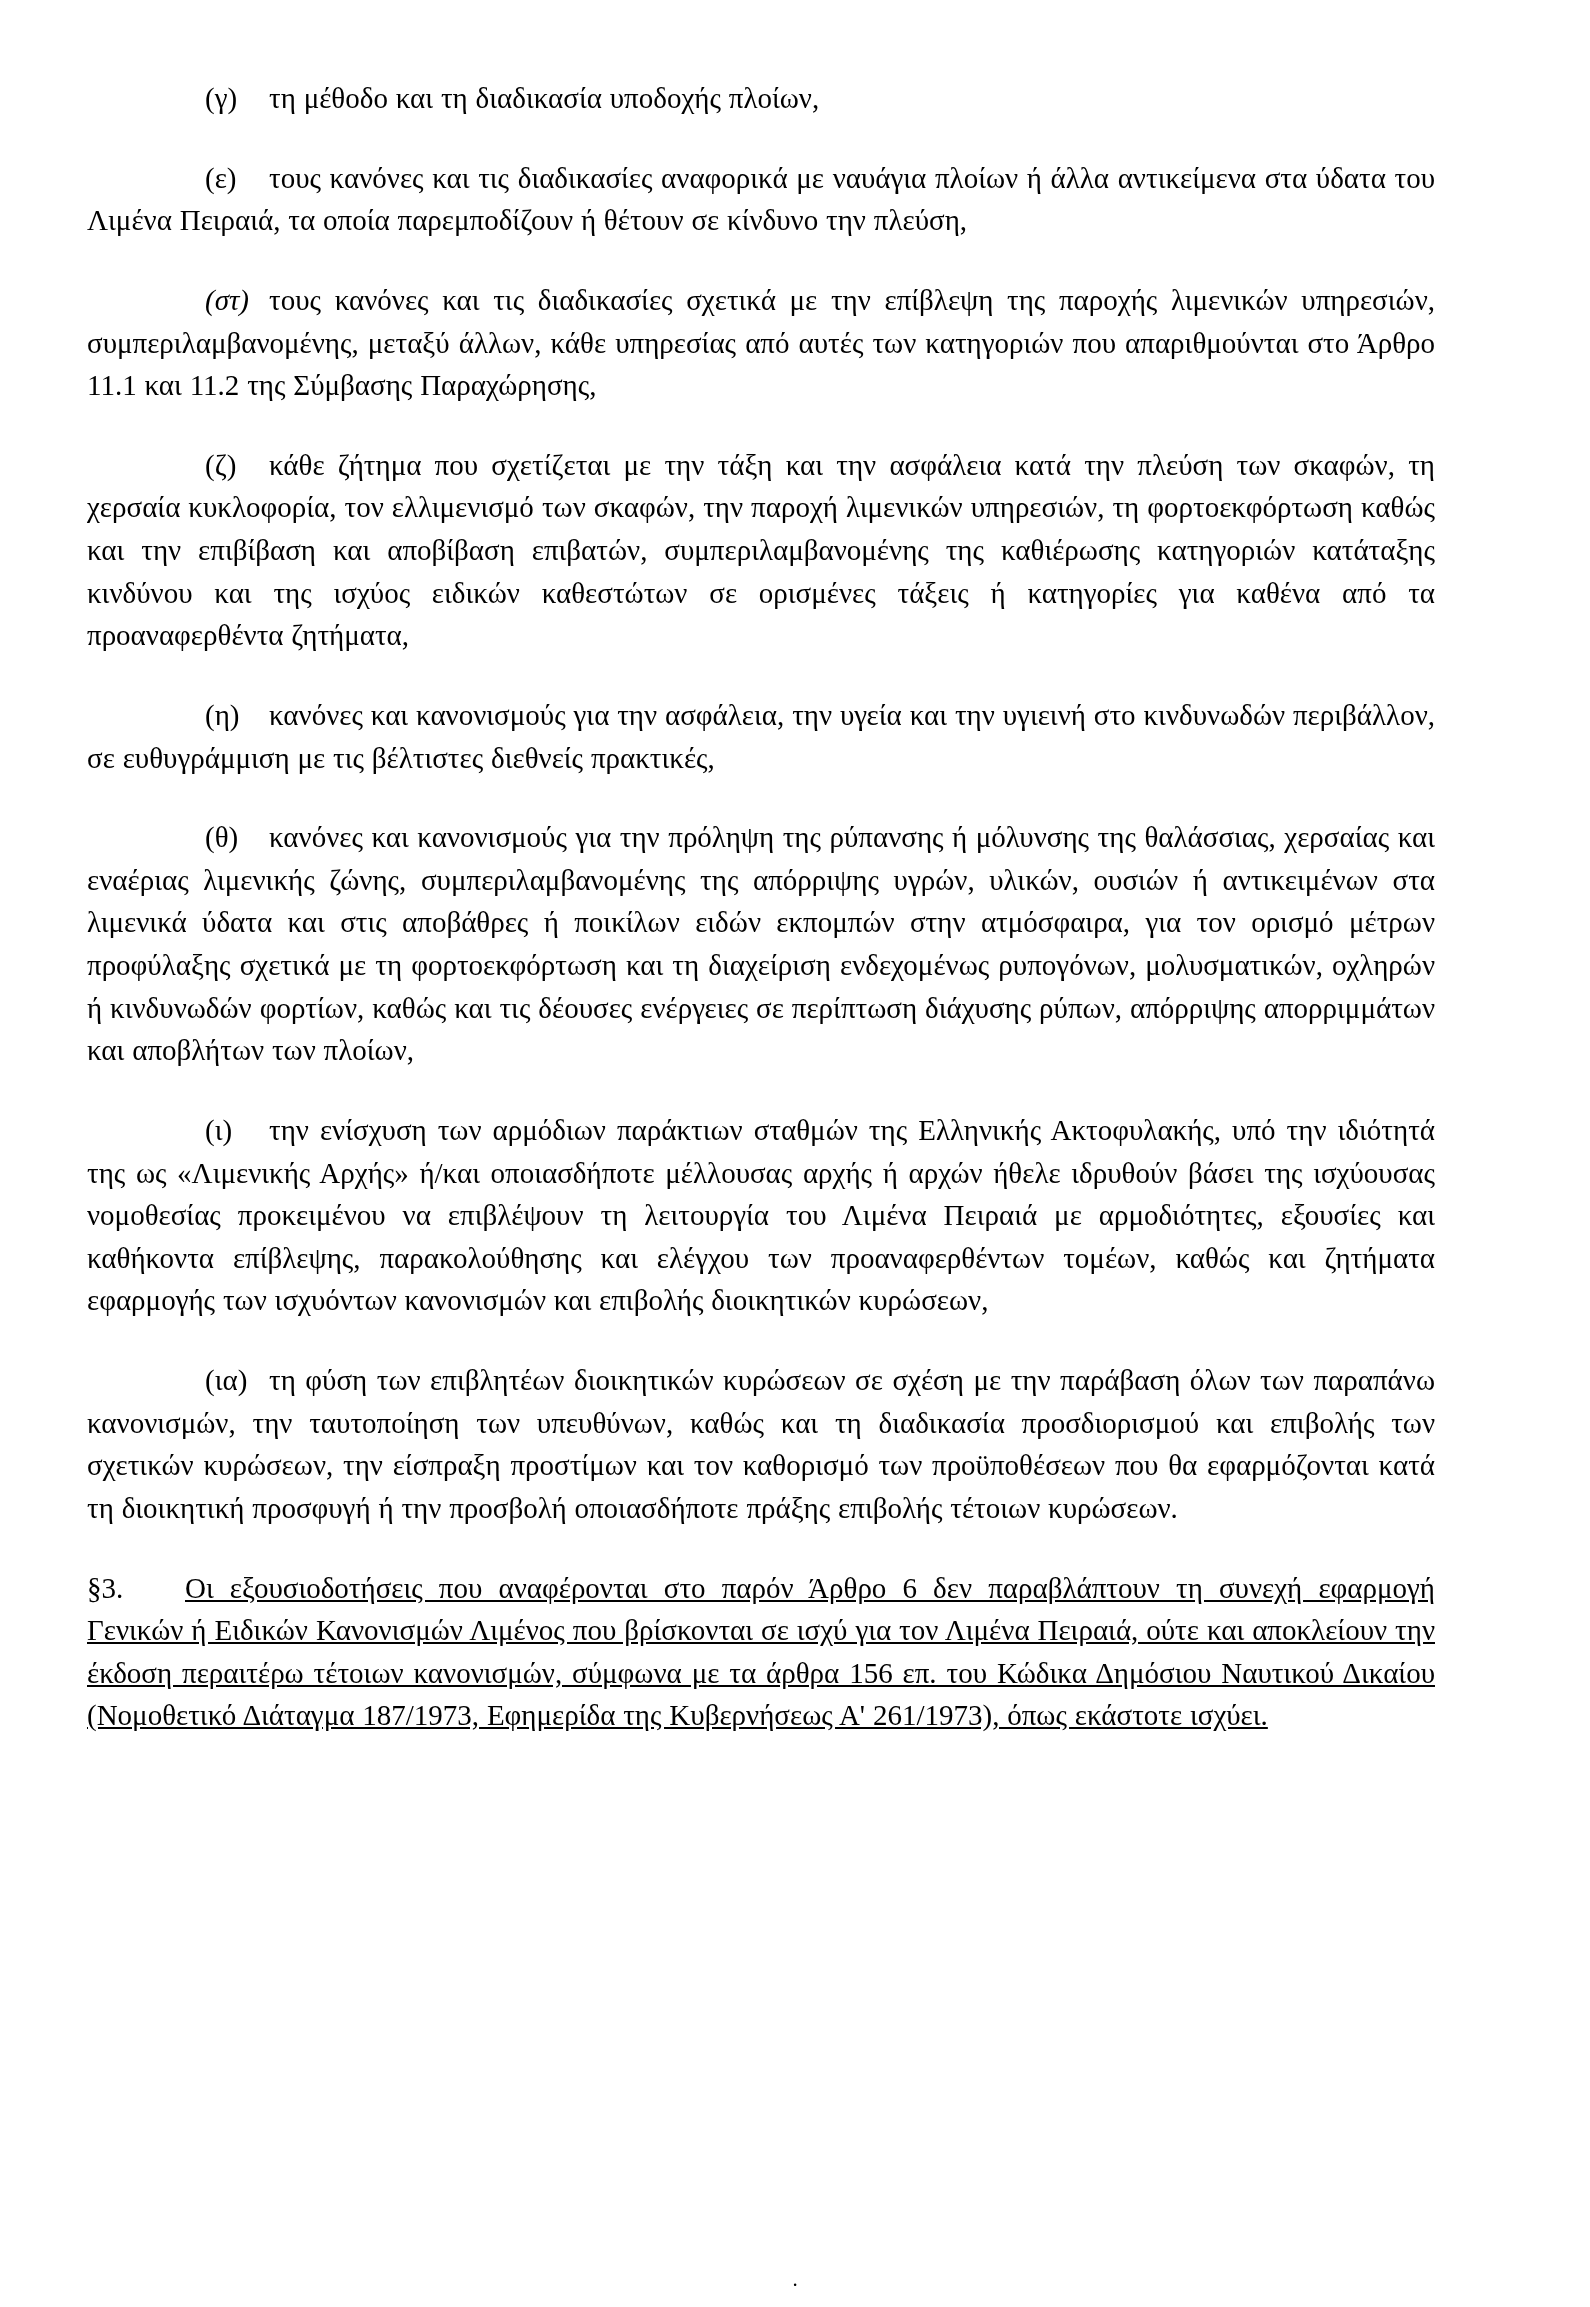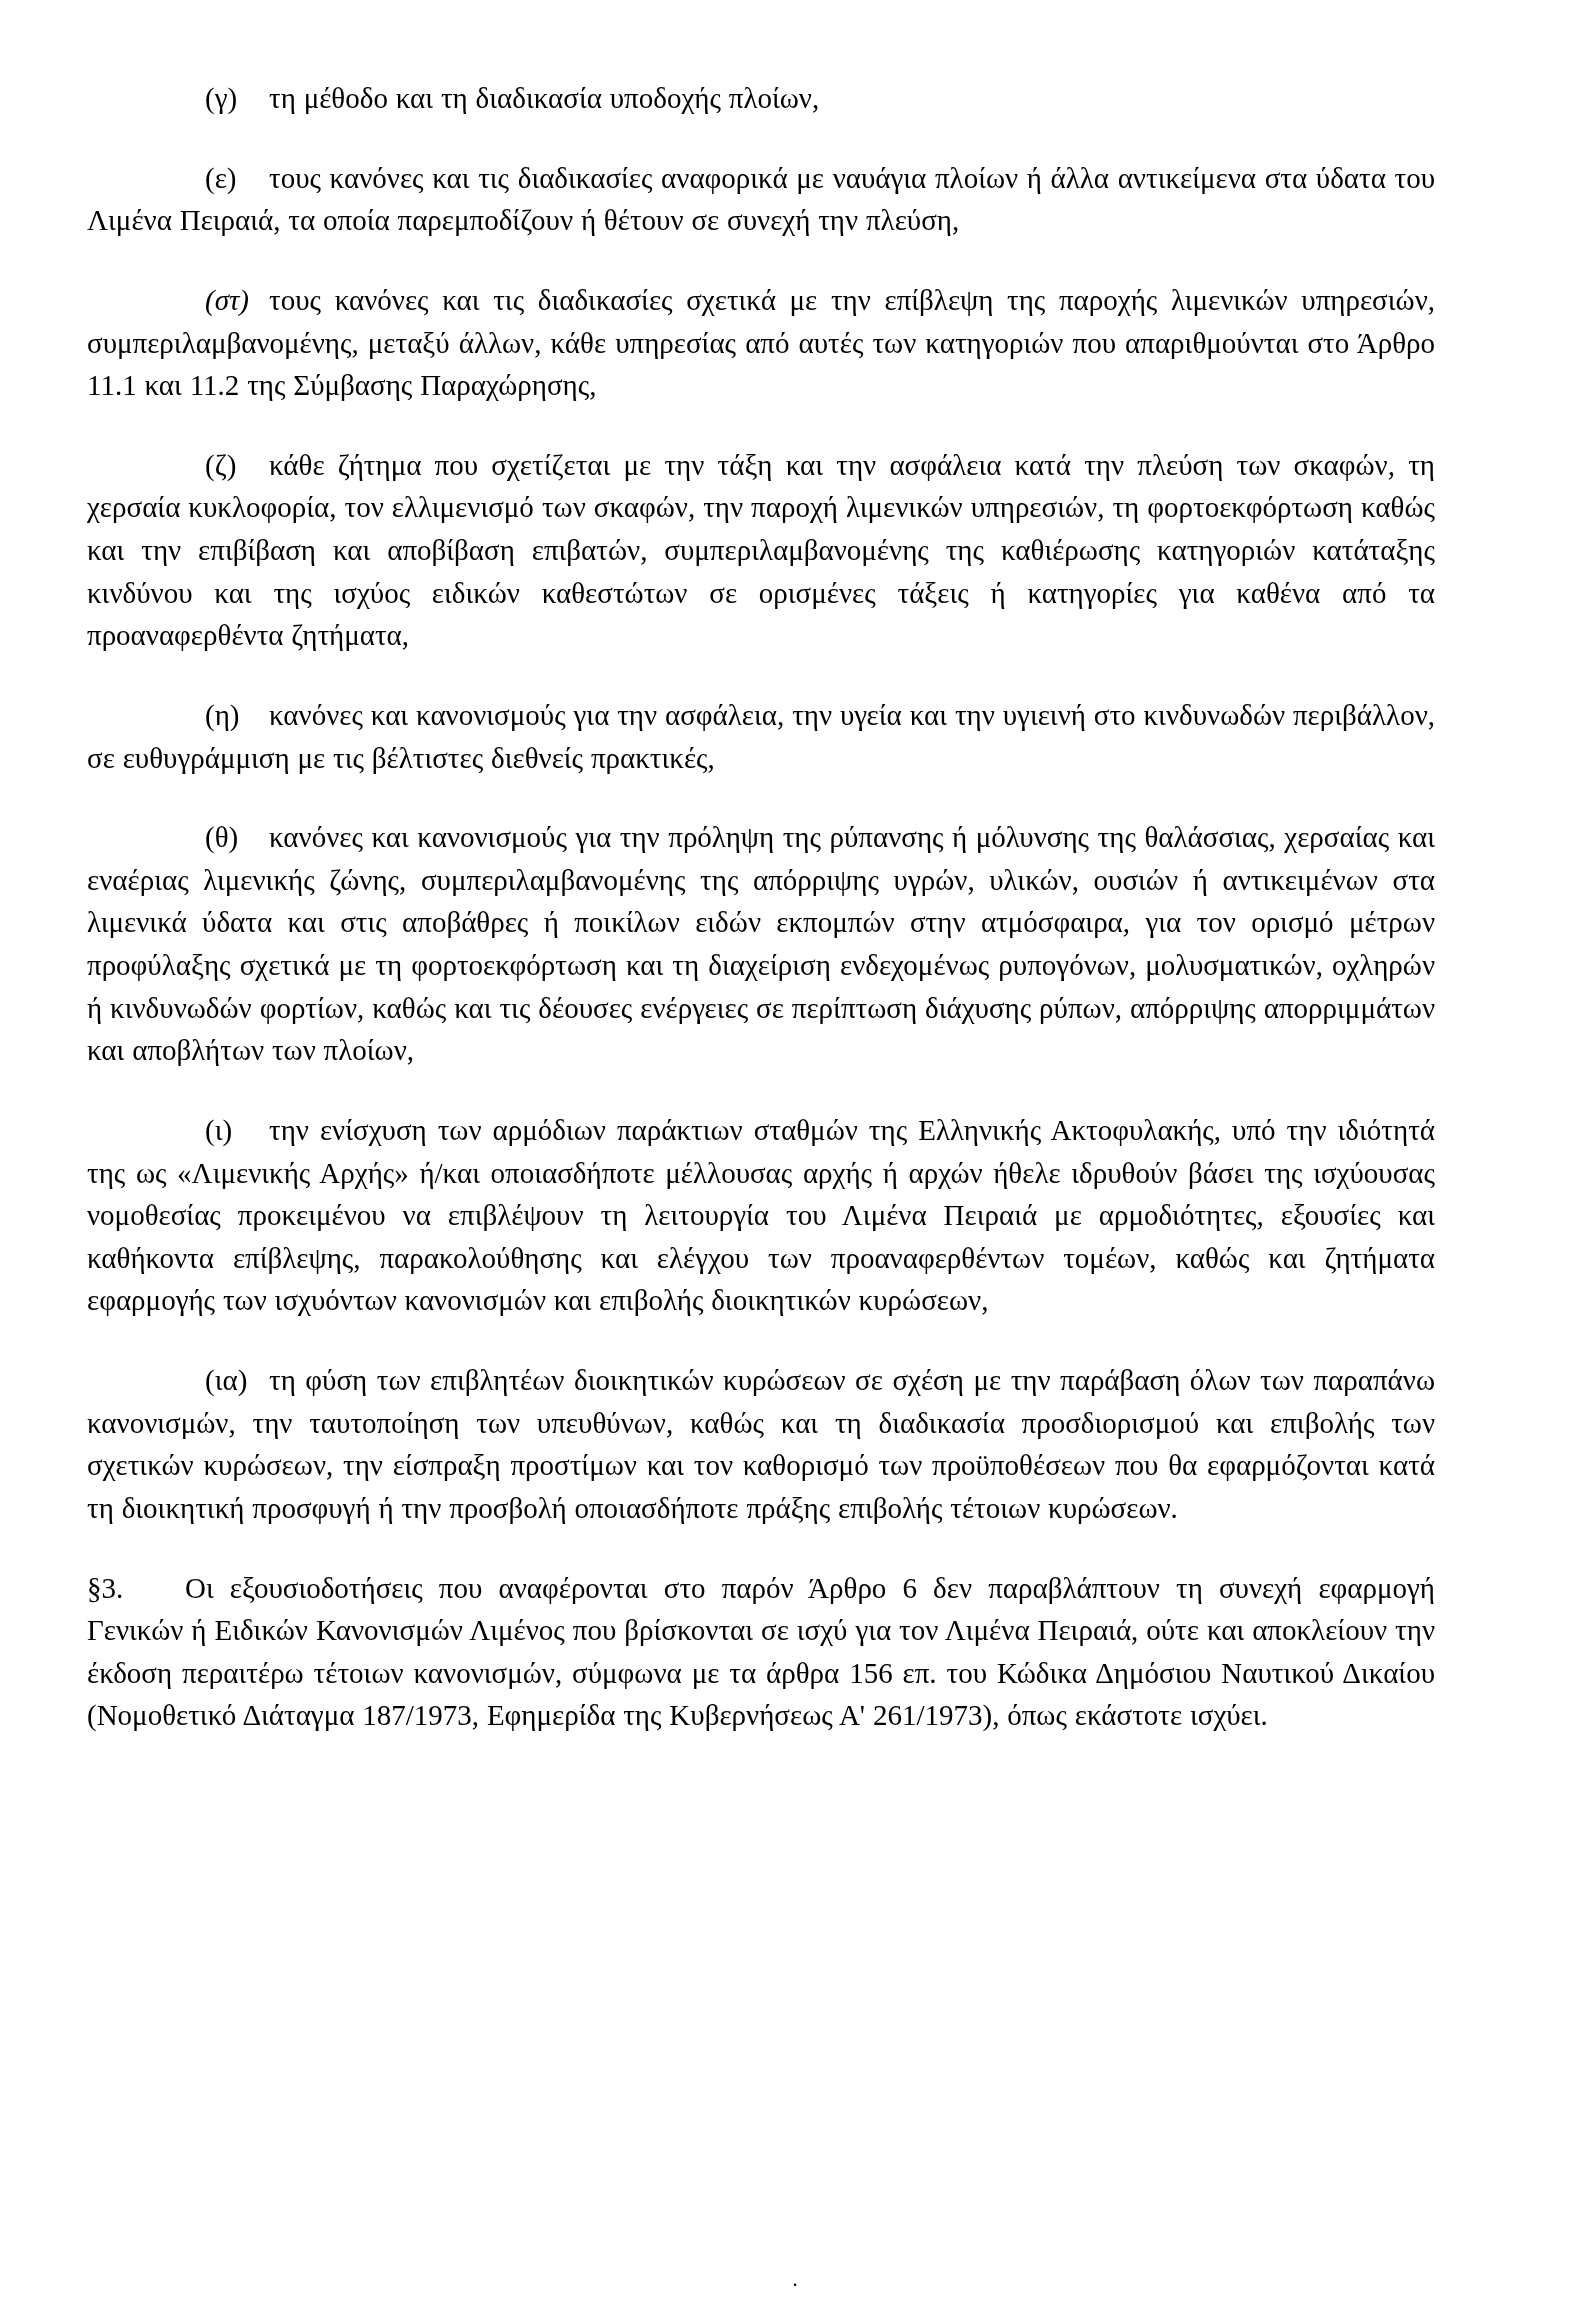--- a/index.html
+++ b/index.html
@@ -27,20 +27,21 @@
   p.para {
     margin: 0 0 37px 0;
     font-size: 29px;
     line-height: 1.47;
     text-align: justify;
     text-justify: inter-word;
     word-spacing: 0.02em;
   }
   p.para:last-child {
     margin-bottom: 0;
+    text-decoration: underline;
   }
   
   .item .mk {
     display: inline-block;
     width: 64px;
     text-align: left;
     margin-left: 118px;
   }
   .item .mk-wide {
     width: 64px;
@@ -64,21 +65,21 @@
 </style>
 </head>
 <body>
 
 <div class="page">
   <div class="doc-body">
 
     <p class="para item"><span class="mk">(γ)</span><span>τη μέθοδο και τη διαδικασία υποδοχής πλοίων,</span></p>
 
 
-    <p class="para item"><span class="mk">(ε)</span><span>τους κανόνες και τις διαδικασίες αναφορικά με ναυάγια πλοίων ή άλλα αντικείμενα στα ύδατα του Λιμένα Πειραιά, τα οποία παρεμποδίζουν ή θέτουν σε συνεχή την πλεύση,</span></p>
+    <p class="para item"><span class="mk">(ε)</span><span>τους κανόνες και τις διαδικασίες αναφορικά με ναυάγια πλοίων ή άλλα αντικείμενα στα ύδατα του Λιμένα Πειραιά, τα οποία παρεμποδίζουν ή θέτουν σε κίνδυνο την πλεύση,</span></p>
 
     <p class="para item"><span class="mk mk-wide">(στ)</span><span>τους κανόνες και τις διαδικασίες σχετικά με την επίβλεψη της παροχής λιμενικών υπηρεσιών, συμπεριλαμβανομένης, μεταξύ άλλων, κάθε υπηρεσίας από αυτές των κατηγοριών που απαριθμούνται στο Άρθρο 11.1 και 11.2 της Σύμβασης Παραχώρησης,</span></p>
 
     <p class="para item"><span class="mk">(ζ)</span><span>κάθε ζήτημα που σχετίζεται με την τάξη και την ασφάλεια κατά την πλεύση των σκαφών, τη χερσαία κυκλοφορία, τον ελλιμενισμό των σκαφών, την παροχή λιμενικών υπηρεσιών, τη φορτοεκφόρτωση καθώς και την επιβίβαση και αποβίβαση επιβατών, συμπεριλαμβανομένης της καθιέρωσης κατηγοριών κατάταξης κινδύνου και της ισχύος ειδικών καθεστώτων σε ορισμένες τάξεις ή κατηγορίες για καθένα από τα προαναφερθέντα ζητήματα,</span></p>
 
     <p class="para item"><span class="mk">(η)</span><span>κανόνες και κανονισμούς για την ασφάλεια, την υγεία και την υγιεινή στο κινδυνωδών περιβάλλον, σε ευθυγράμμιση με τις βέλτιστες διεθνείς πρακτικές,</span></p>
 
     <p class="para item"><span class="mk">(θ)</span><span>κανόνες και κανονισμούς για την πρόληψη της ρύπανσης ή μόλυνσης της θαλάσσιας, χερσαίας και εναέριας λιμενικής ζώνης, συμπεριλαμβανομένης της απόρριψης υγρών, υλικών, ουσιών ή αντικειμένων στα λιμενικά ύδατα και στις αποβάθρες ή ποικίλων ειδών εκπομπών στην ατμόσφαιρα, για τον ορισμό μέτρων προφύλαξης σχετικά με τη φορτοεκφόρτωση και τη διαχείριση ενδεχομένως ρυπογόνων, μολυσματικών, οχληρών ή κινδυνωδών φορτίων, καθώς και τις δέουσες ενέργειες σε περίπτωση διάχυσης ρύπων, απόρριψης απορριμμάτων και αποβλήτων των πλοίων,</span></p>
 
     <p class="para item"><span class="mk">(ι)</span><span>την ενίσχυση των αρμόδιων παράκτιων σταθμών της Ελληνικής Ακτοφυλακής, υπό την ιδιότητά της ως «Λιμενικής Αρχής» ή/και οποιασδήποτε μέλλουσας αρχής ή αρχών ήθελε ιδρυθούν βάσει της ισχύουσας νομοθεσίας προκειμένου να επιβλέψουν τη λειτουργία του Λιμένα Πειραιά με αρμοδιότητες, εξουσίες και καθήκοντα επίβλεψης, παρακολούθησης και ελέγχου των προαναφερθέντων τομέων, καθώς και ζητήματα εφαρμογής των ισχυόντων κανονισμών και επιβολής διοικητικών κυρώσεων,</span></p>

